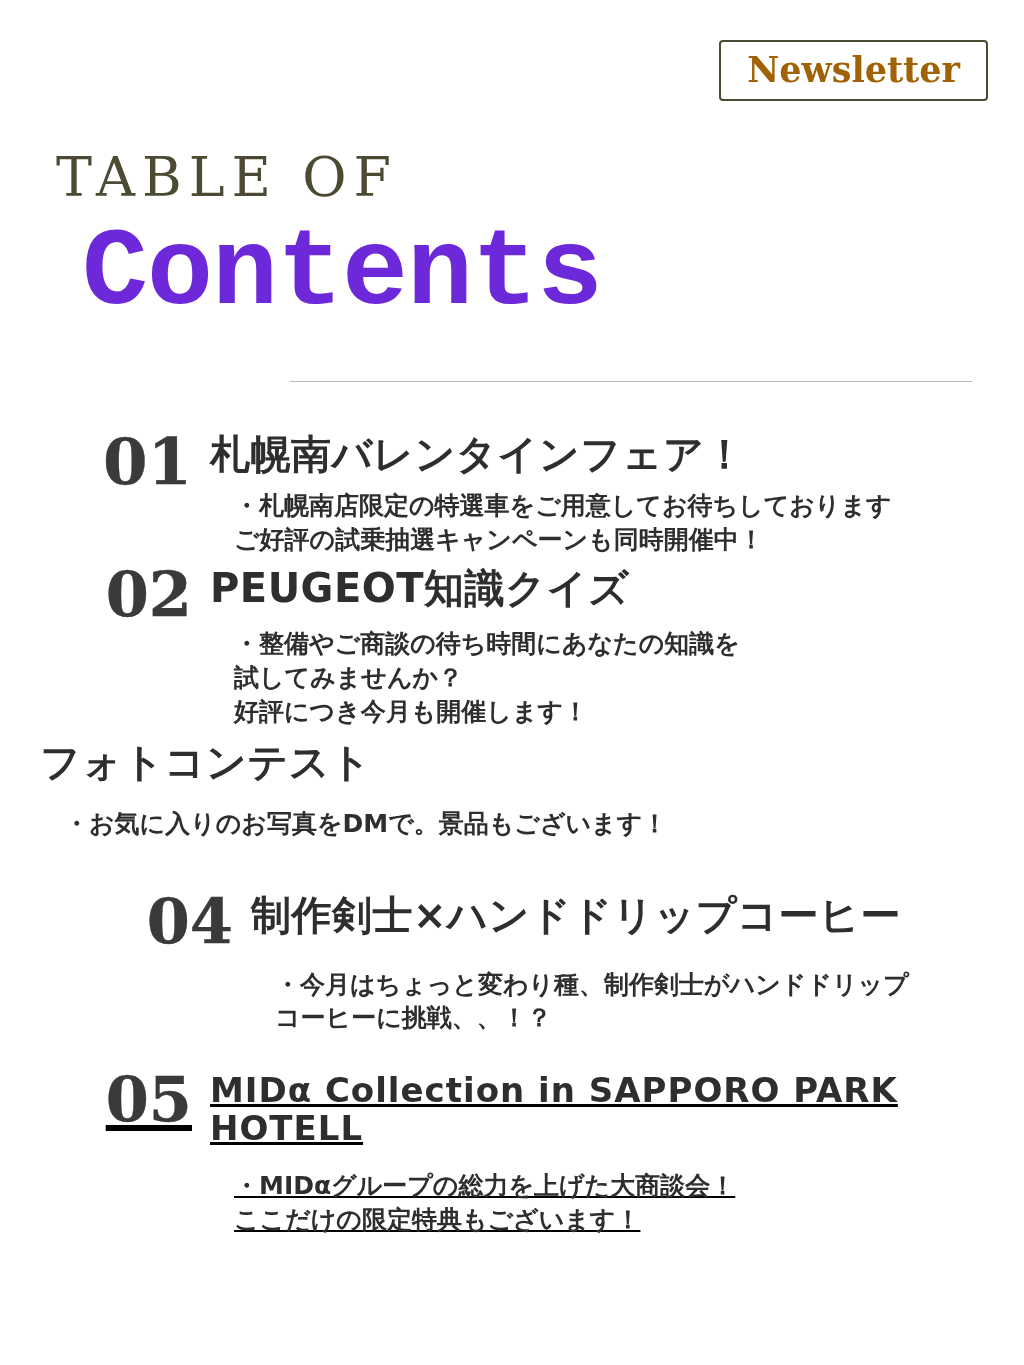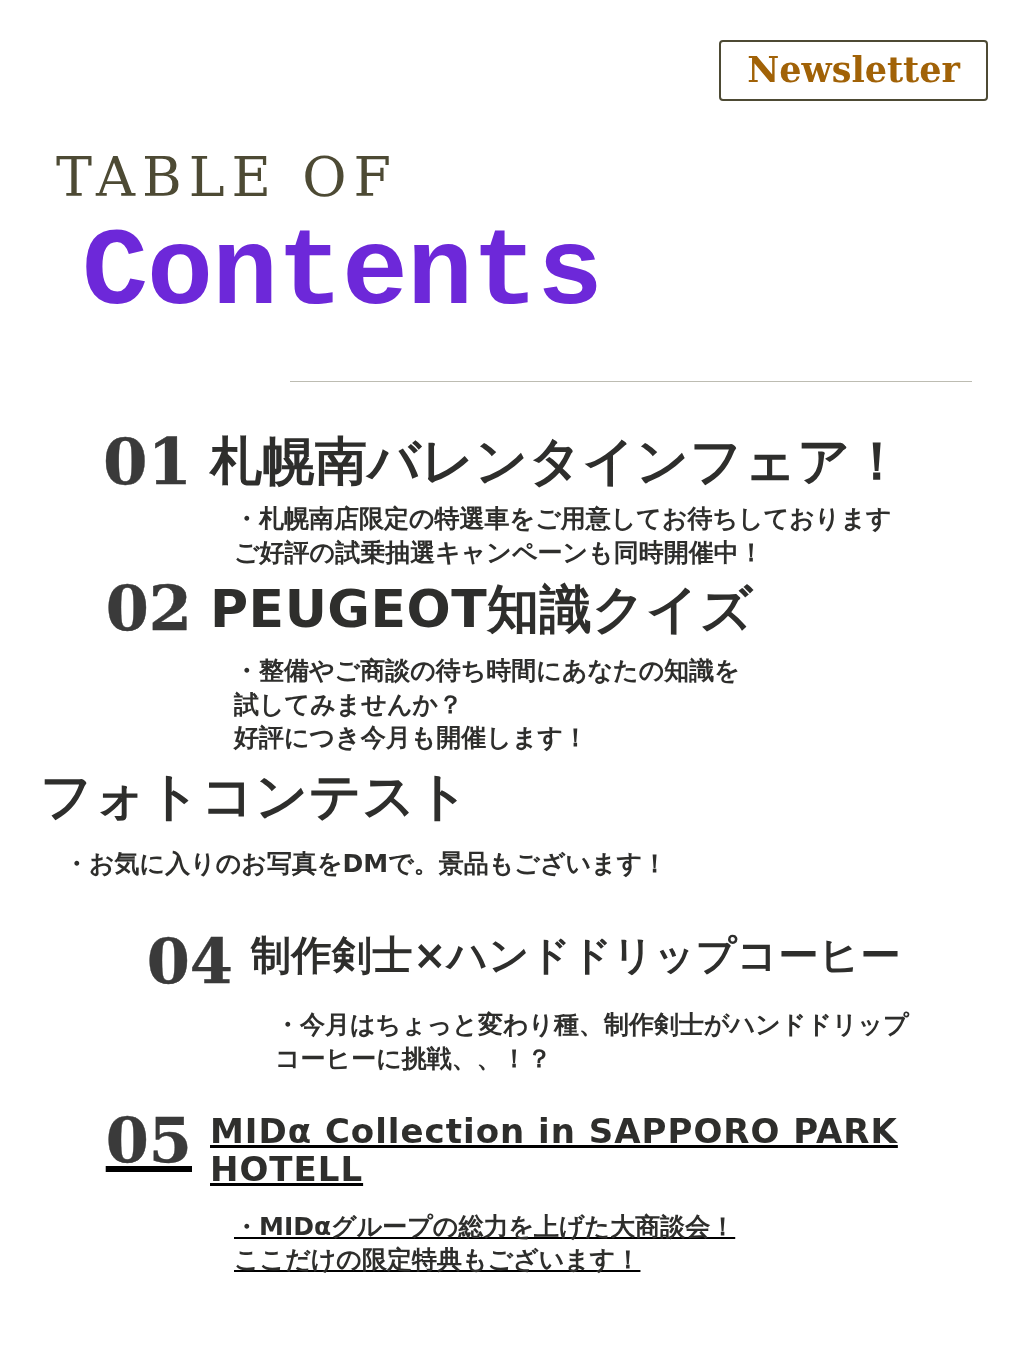--- a/index.html
+++ b/index.html
@@ -100,21 +100,21 @@
     color: #3a3a3a;
     -webkit-text-stroke: 0.4px #3a3a3a;
   }
   .item-body {
     flex: 1 1 auto;
     padding-left: 8px;
   }
   .item-title {
     font-family: "DejaVu Sans", sans-serif;
     font-weight: 700;
-    font-size: 52px;
+    font-size: 40px;
     line-height: 1.12;
     color: #2e2e2c;
     letter-spacing: 0.5px;
   }
   .item-title.latin {
     font-size: 34px;
     letter-spacing: 1px;
   }
   .item-desc {
     font-family: "DejaVu Sans", sans-serif;

